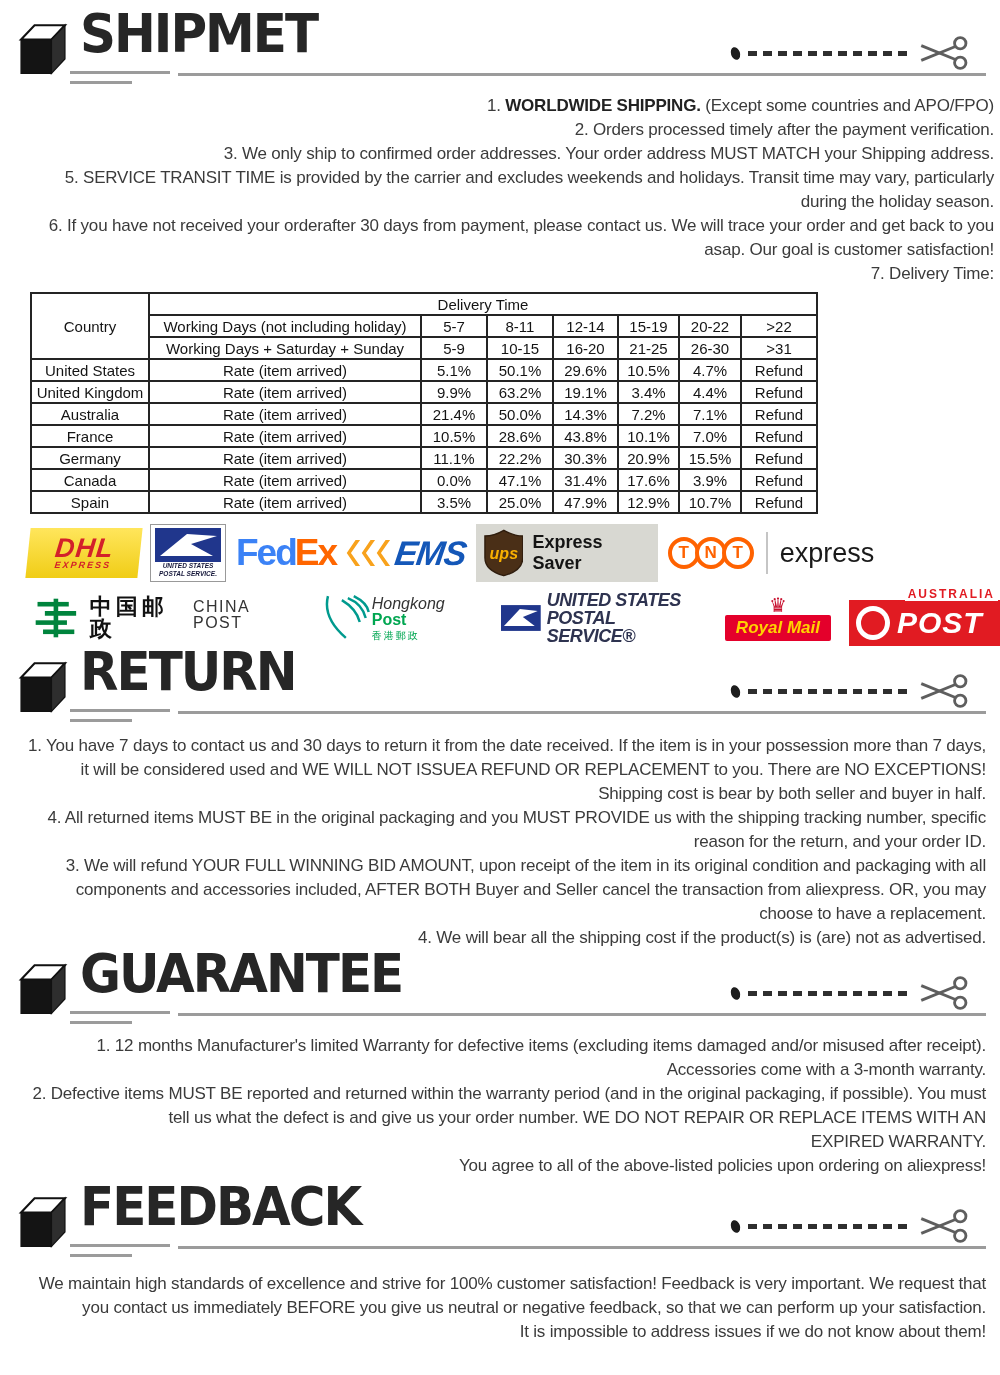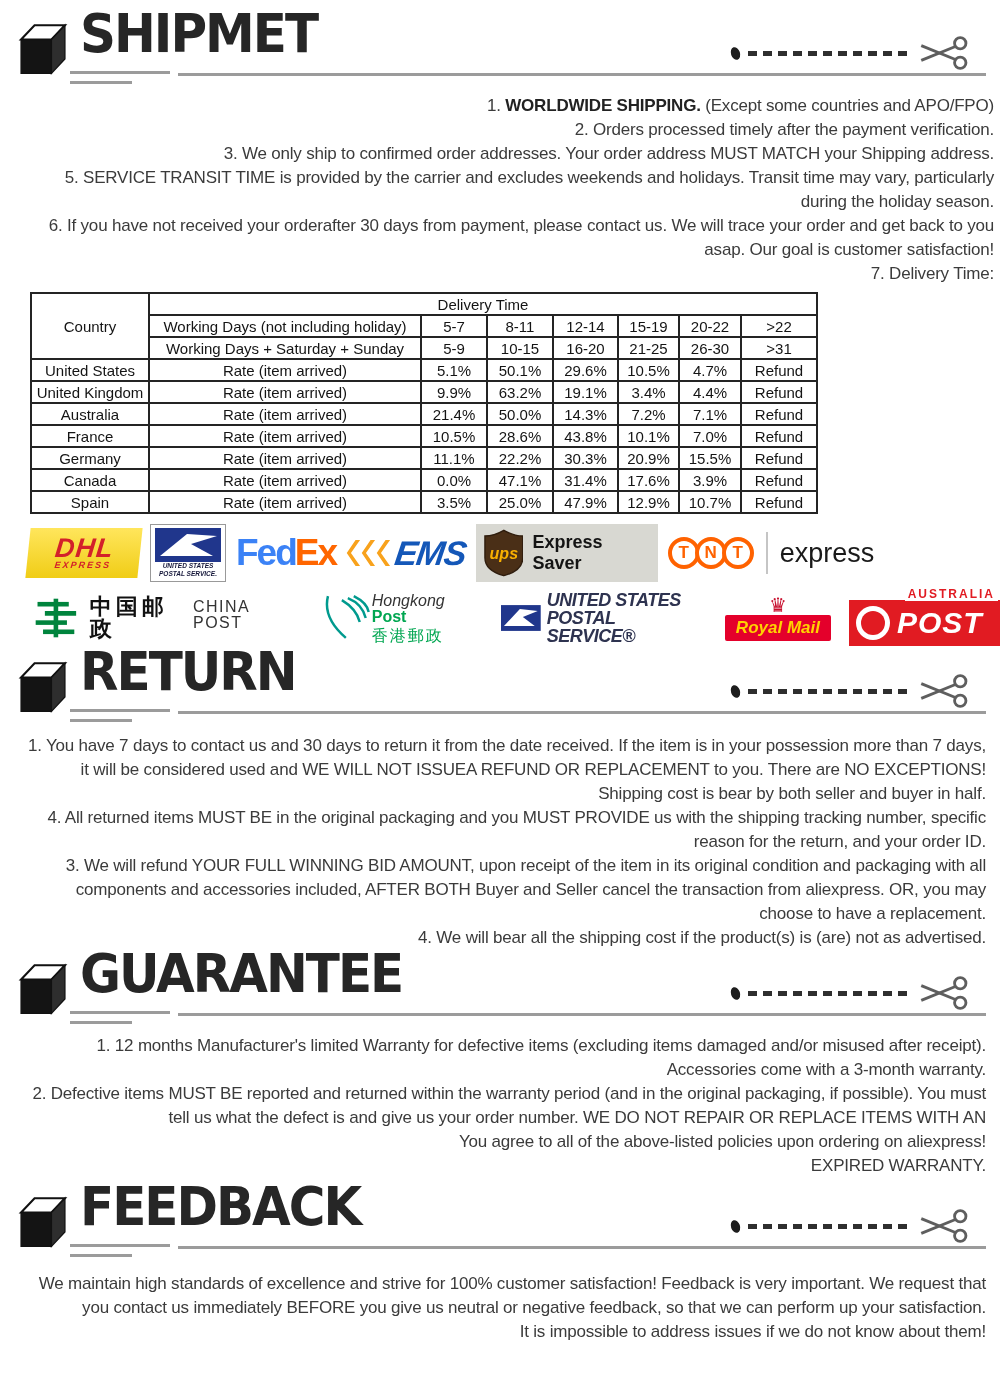--- a/index.html
+++ b/index.html
@@ -70,21 +70,21 @@
   .china-post{display:flex;align-items:center;gap:8px;}
   .cp-txt{display:flex;flex-direction:row;line-height:1;}
   .cp-cn{font-size:22px;font-weight:700;color:#111;letter-spacing:4px;}
   .cp-en{font-size:16px;color:#333;letter-spacing:1.5px;margin-top:3px;}
 
   .hk-post{display:flex;align-items:center;gap:2px;}
   .hk-txt{display:flex;flex-direction:column;line-height:1;}
   .hk-line1{font-size:16px;}
   .hk-p1{font-style:italic;color:#333;}
   .hk-p2{font-weight:800;color:#00a651;}
-  .hk-cn{font-size:16px;color:#00a651;margin-top:3px;letter-spacing:2px;}
+  .hk-cn{font-size:10px;color:#00a651;margin-top:3px;letter-spacing:2px;}
 
   .usps-word{display:flex;align-items:center;gap:6px;}
   .usps-word .txt{font-style:italic;font-weight:900;font-size:18px;line-height:18px;color:#2e3350;letter-spacing:-0.5px;}
 
   .royal-mail{display:flex;flex-direction:column;align-items:center;}
   .rm-crown{font-size:20px;line-height:19px;color:#c8102e;}
   .rm-plate{background:#e4002b;color:#ffd200;font-weight:700;font-style:italic;font-size:17px;
        padding:3px 11px;border-radius:2px;white-space:nowrap;}
 
   .aus-post{position:relative;width:152px;height:46px;background:#e11b22;display:flex;
@@ -379,22 +379,22 @@
       </svg>
     </div>
     <div class="rule-long"></div>
     <div class="rule-short-a"></div>
     <div class="rule-short-b"></div>
   </div>
 
   <div class="textblock" style="left:18px;top:1034px;width:968px;">
     <p>1. 12 months Manufacturer's limited Warranty for defective items (excluding items damaged and/or misused after receipt). Accessories come with a 3-month warranty.</p>
     <p>2. Defective items MUST BE reported and returned within the warranty period (and in the original packaging, if possible). You must tell us what the defect is and give us your order number. WE DO NOT REPAIR OR REPLACE ITEMS WITH AN</p>
+    <p>EXPIRED WARRANTY.</p>
     <p>You agree to all of the above-listed policies upon ordering on aliexpress!</p>
-    <p>EXPIRED WARRANTY.</p>
   </div>
 
   <div class="sec-header" style="top:1183px;">
     <svg class="box-icon" width="54" height="60" viewBox="0 0 64 68">
       <polygon points="6,24 22,7 58,7 42,24" fill="#ffffff" stroke="#111" stroke-width="2.5"></polygon>
       <polygon points="6,24 42,24 42,64 6,64" fill="#141414" stroke="#111" stroke-width="1.5"></polygon>
       <polygon points="42,24 58,7 58,47 42,64" fill="#2e2e2e" stroke="#111" stroke-width="1.5"></polygon>
     </svg>
     <div class="sec-title">FEEDBACK</div>
     <div class="cut">

